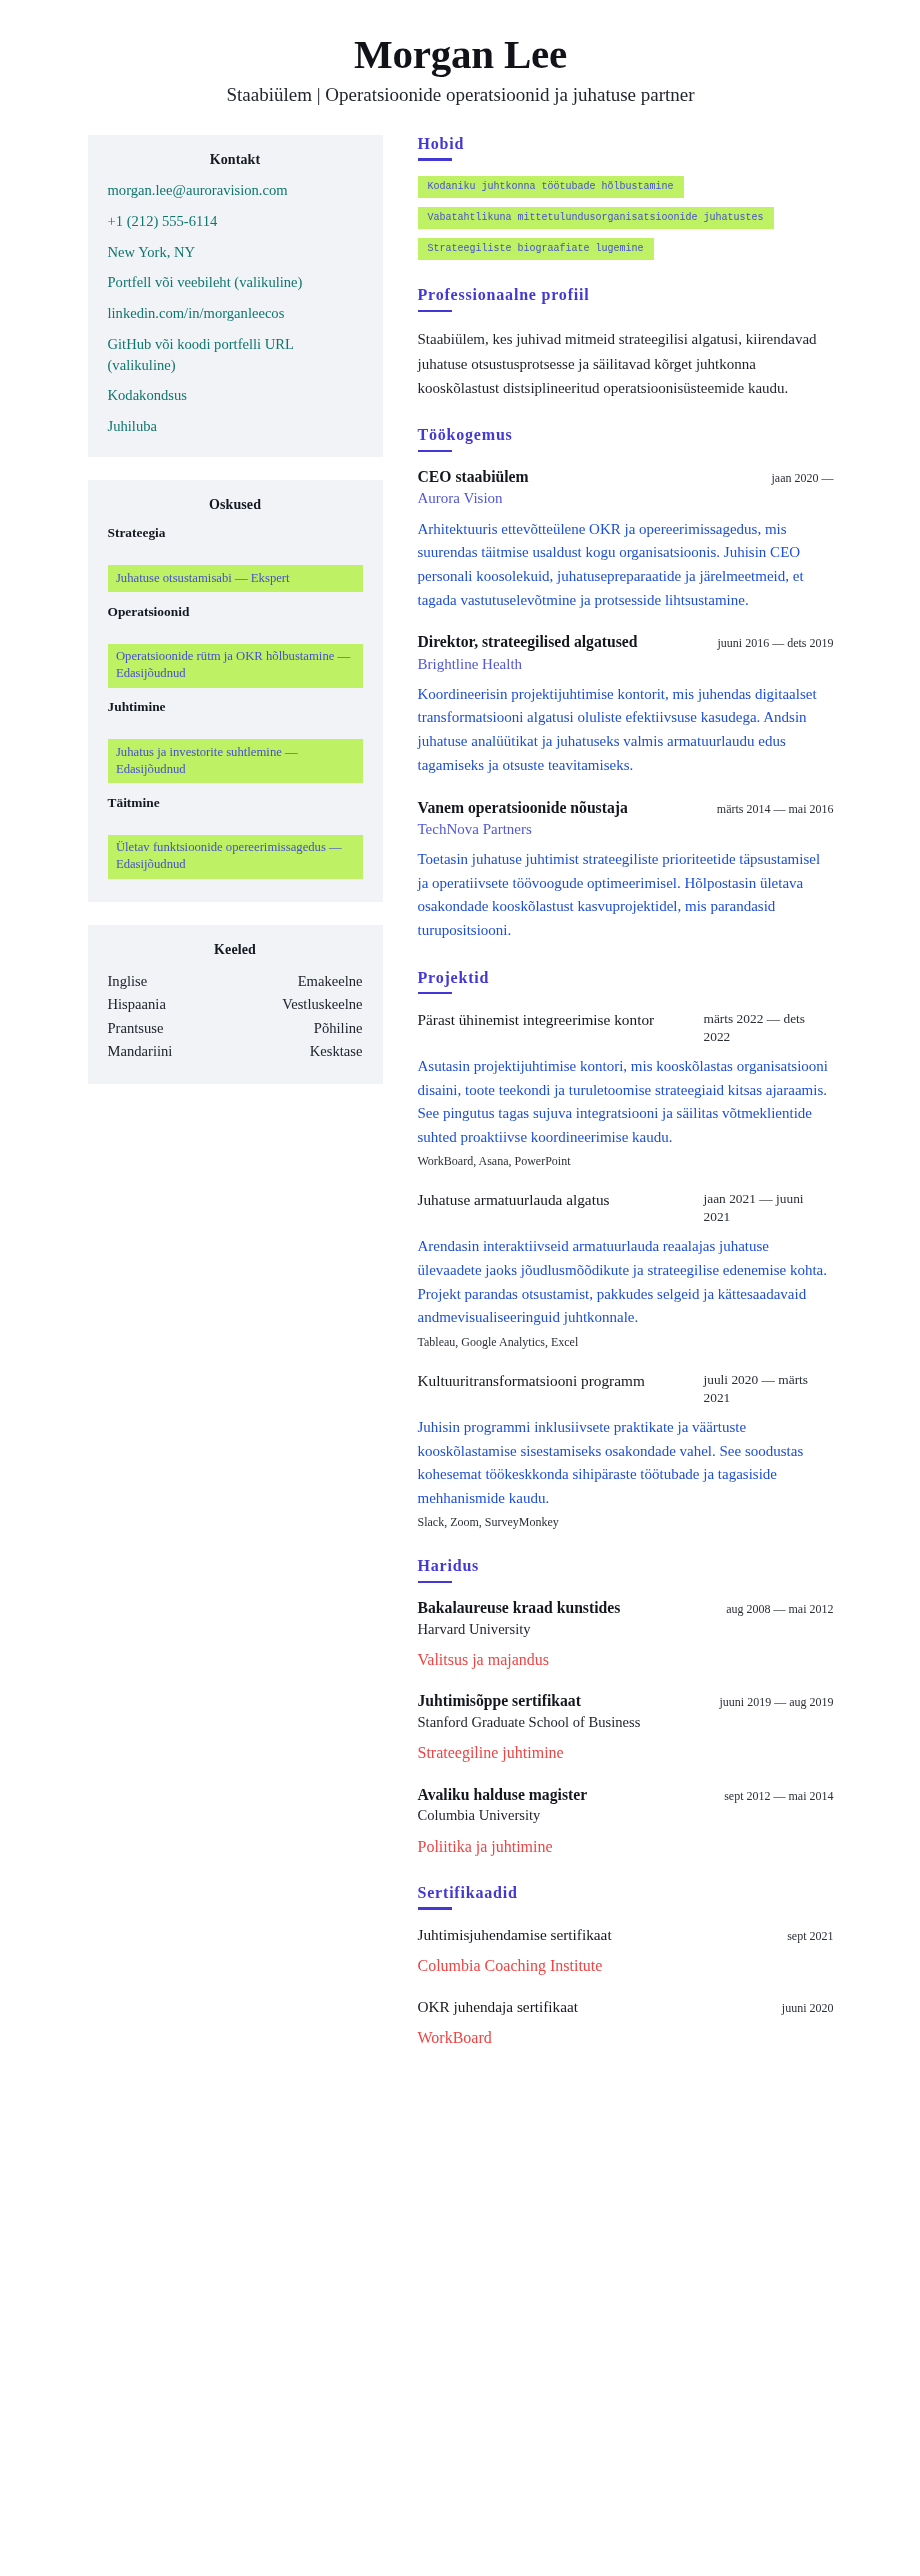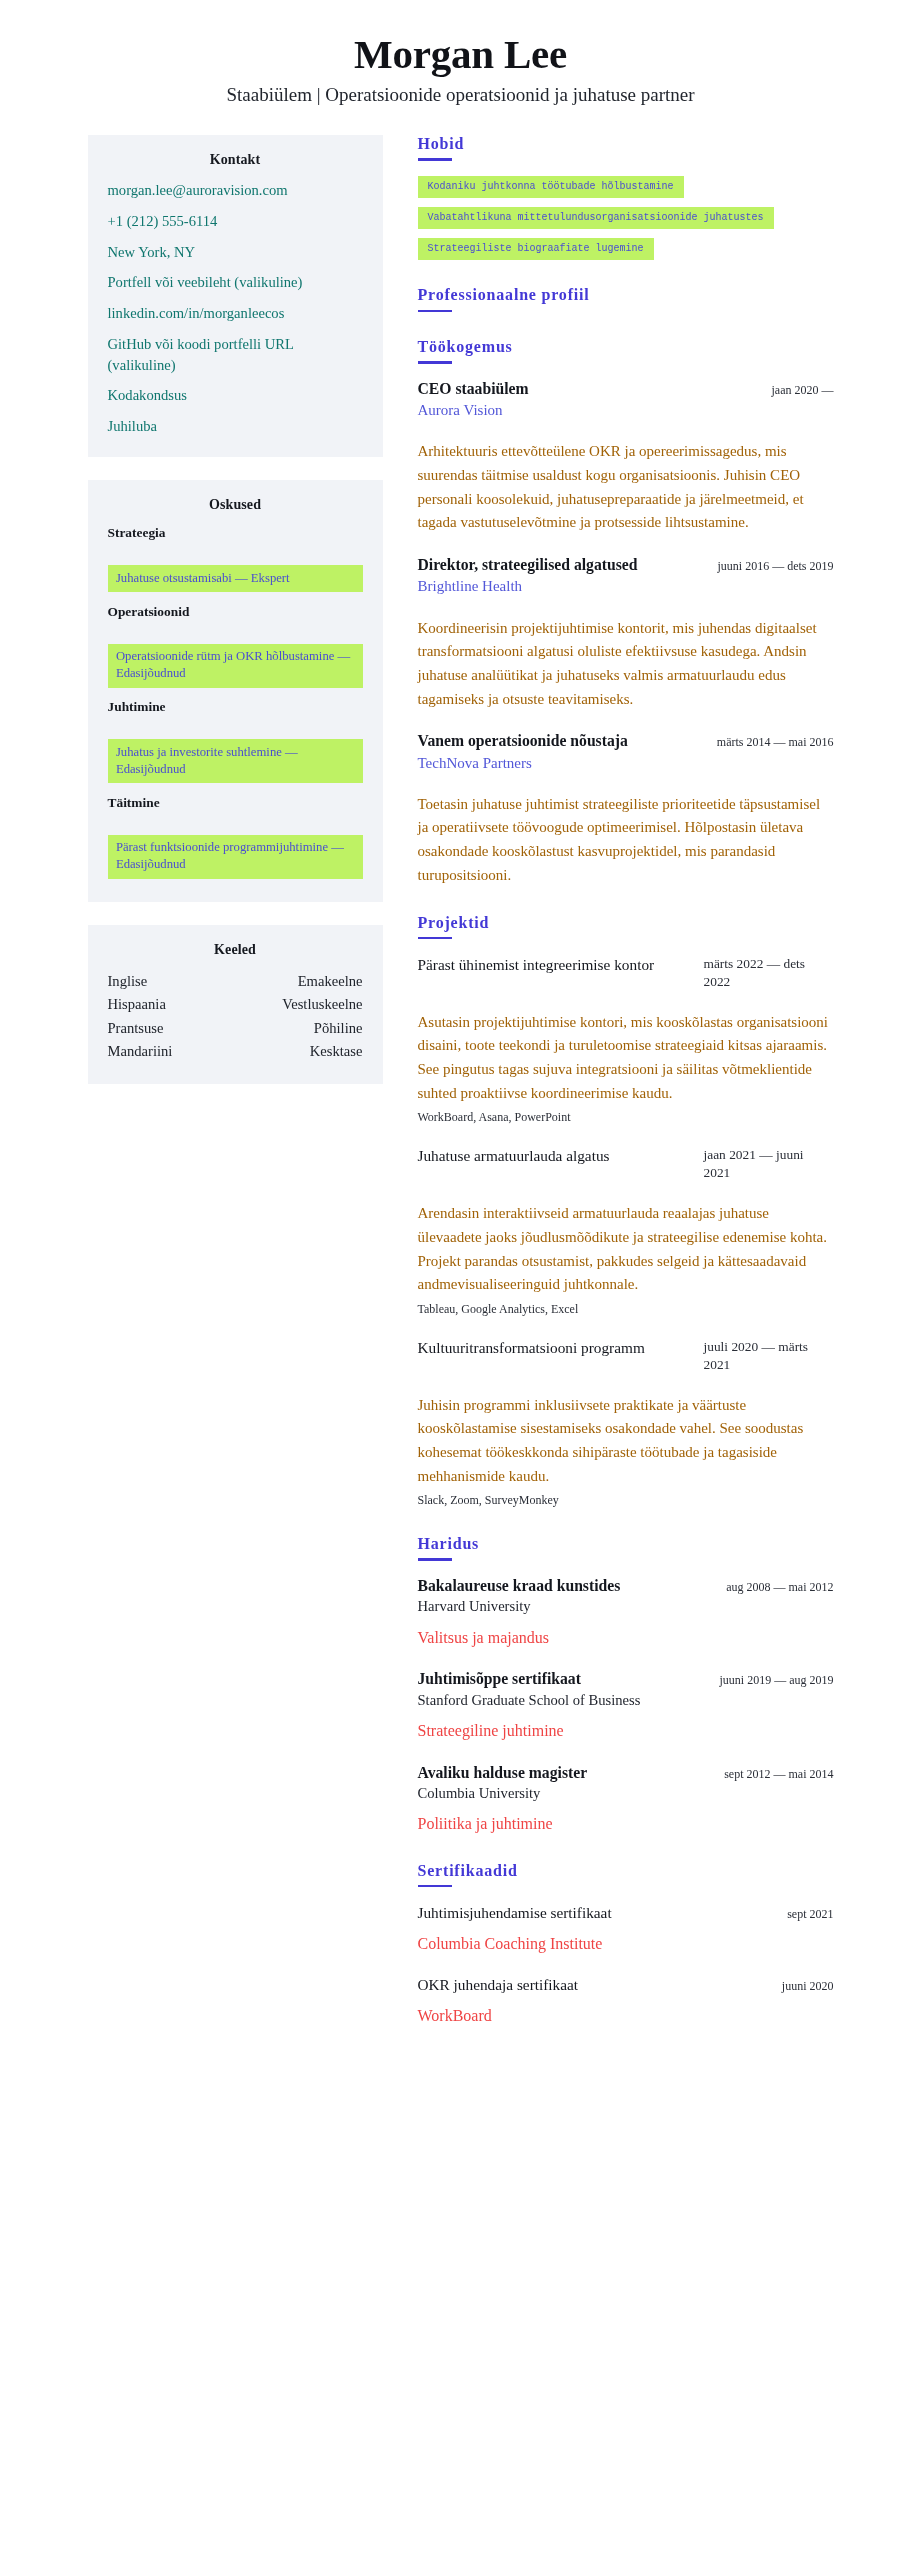--- a/index.html
+++ b/index.html
@@ -166,22 +166,22 @@
   }
   .entry-minor {
     font-size: 16px;
     color: #ef4444;
     line-height: 1.4;
     margin-top: 10px;
   }
   .entry-desc {
     font-size: 15px;
     line-height: 1.58;
-    color: #a16207;
-    margin-top: 20px;
+    color: #1d4ed8;
+    margin-top: 9px;
   }
   .entry-tools {
     font-size: 12px;
     color: #2b2f38;
     margin-top: 3.8px;
     line-height: 1.4;
   }
   .proj-head {
     display: flex;
     justify-content: space-between;
@@ -242,21 +242,21 @@
           <div class="skill-pill">Operatsioonide rütm ja OKR hõlbustamine — Edasijõudnud</div>
         </div>
 
         <div class="skill-group">
           <div class="skill-group-name">Juhtimine</div>
           <div class="skill-pill">Juhatus ja investorite suhtlemine — Edasijõudnud</div>
         </div>
 
         <div class="skill-group">
           <div class="skill-group-name">Täitmine</div>
-          <div class="skill-pill">Pärast funktsioonide programmijuhtimine — Edasijõudnud</div>
+          <div class="skill-pill">Ületav funktsioonide opereerimissagedus — Edasijõudnud</div>
         </div>
       </div>
 
       <div class="card">
         <div class="card-title">Keeled</div>
 
         <div class="lang-row">
           <span>Inglise</span>
           <span class="lang-level">Emakeelne</span>
         </div>
@@ -282,20 +282,21 @@
         <div class="section-title">Hobid</div>
         <div class="section-rule"></div>
         <div class="tag">Kodaniku juhtkonna töötubade hõlbustamine</div>
         <div class="tag">Vabatahtlikuna mittetulundusorganisatsioonide juhatustes</div>
         <div class="tag">Strateegiliste biograafiate lugemine</div>
       </div>
 
       <div class="section">
         <div class="section-title">Professionaalne profiil</div>
         <div class="section-rule"></div>
+        <div class="summary">Staabiülem, kes juhivad mitmeid strateegilisi algatusi, kiirendavad juhatuse otsustusprotsesse ja säilitavad kõrget juhtkonna kooskõlastust distsiplineeritud operatsioonisüsteemide kaudu.</div>
       </div>
 
       <div class="section">
         <div class="section-title">Töökogemus</div>
         <div class="section-rule"></div>
 
         <div class="entry">
           <div class="entry-head">
             <div class="entry-title">CEO staabiülem</div>
             <div class="entry-date">jaan 2020 —</div>

